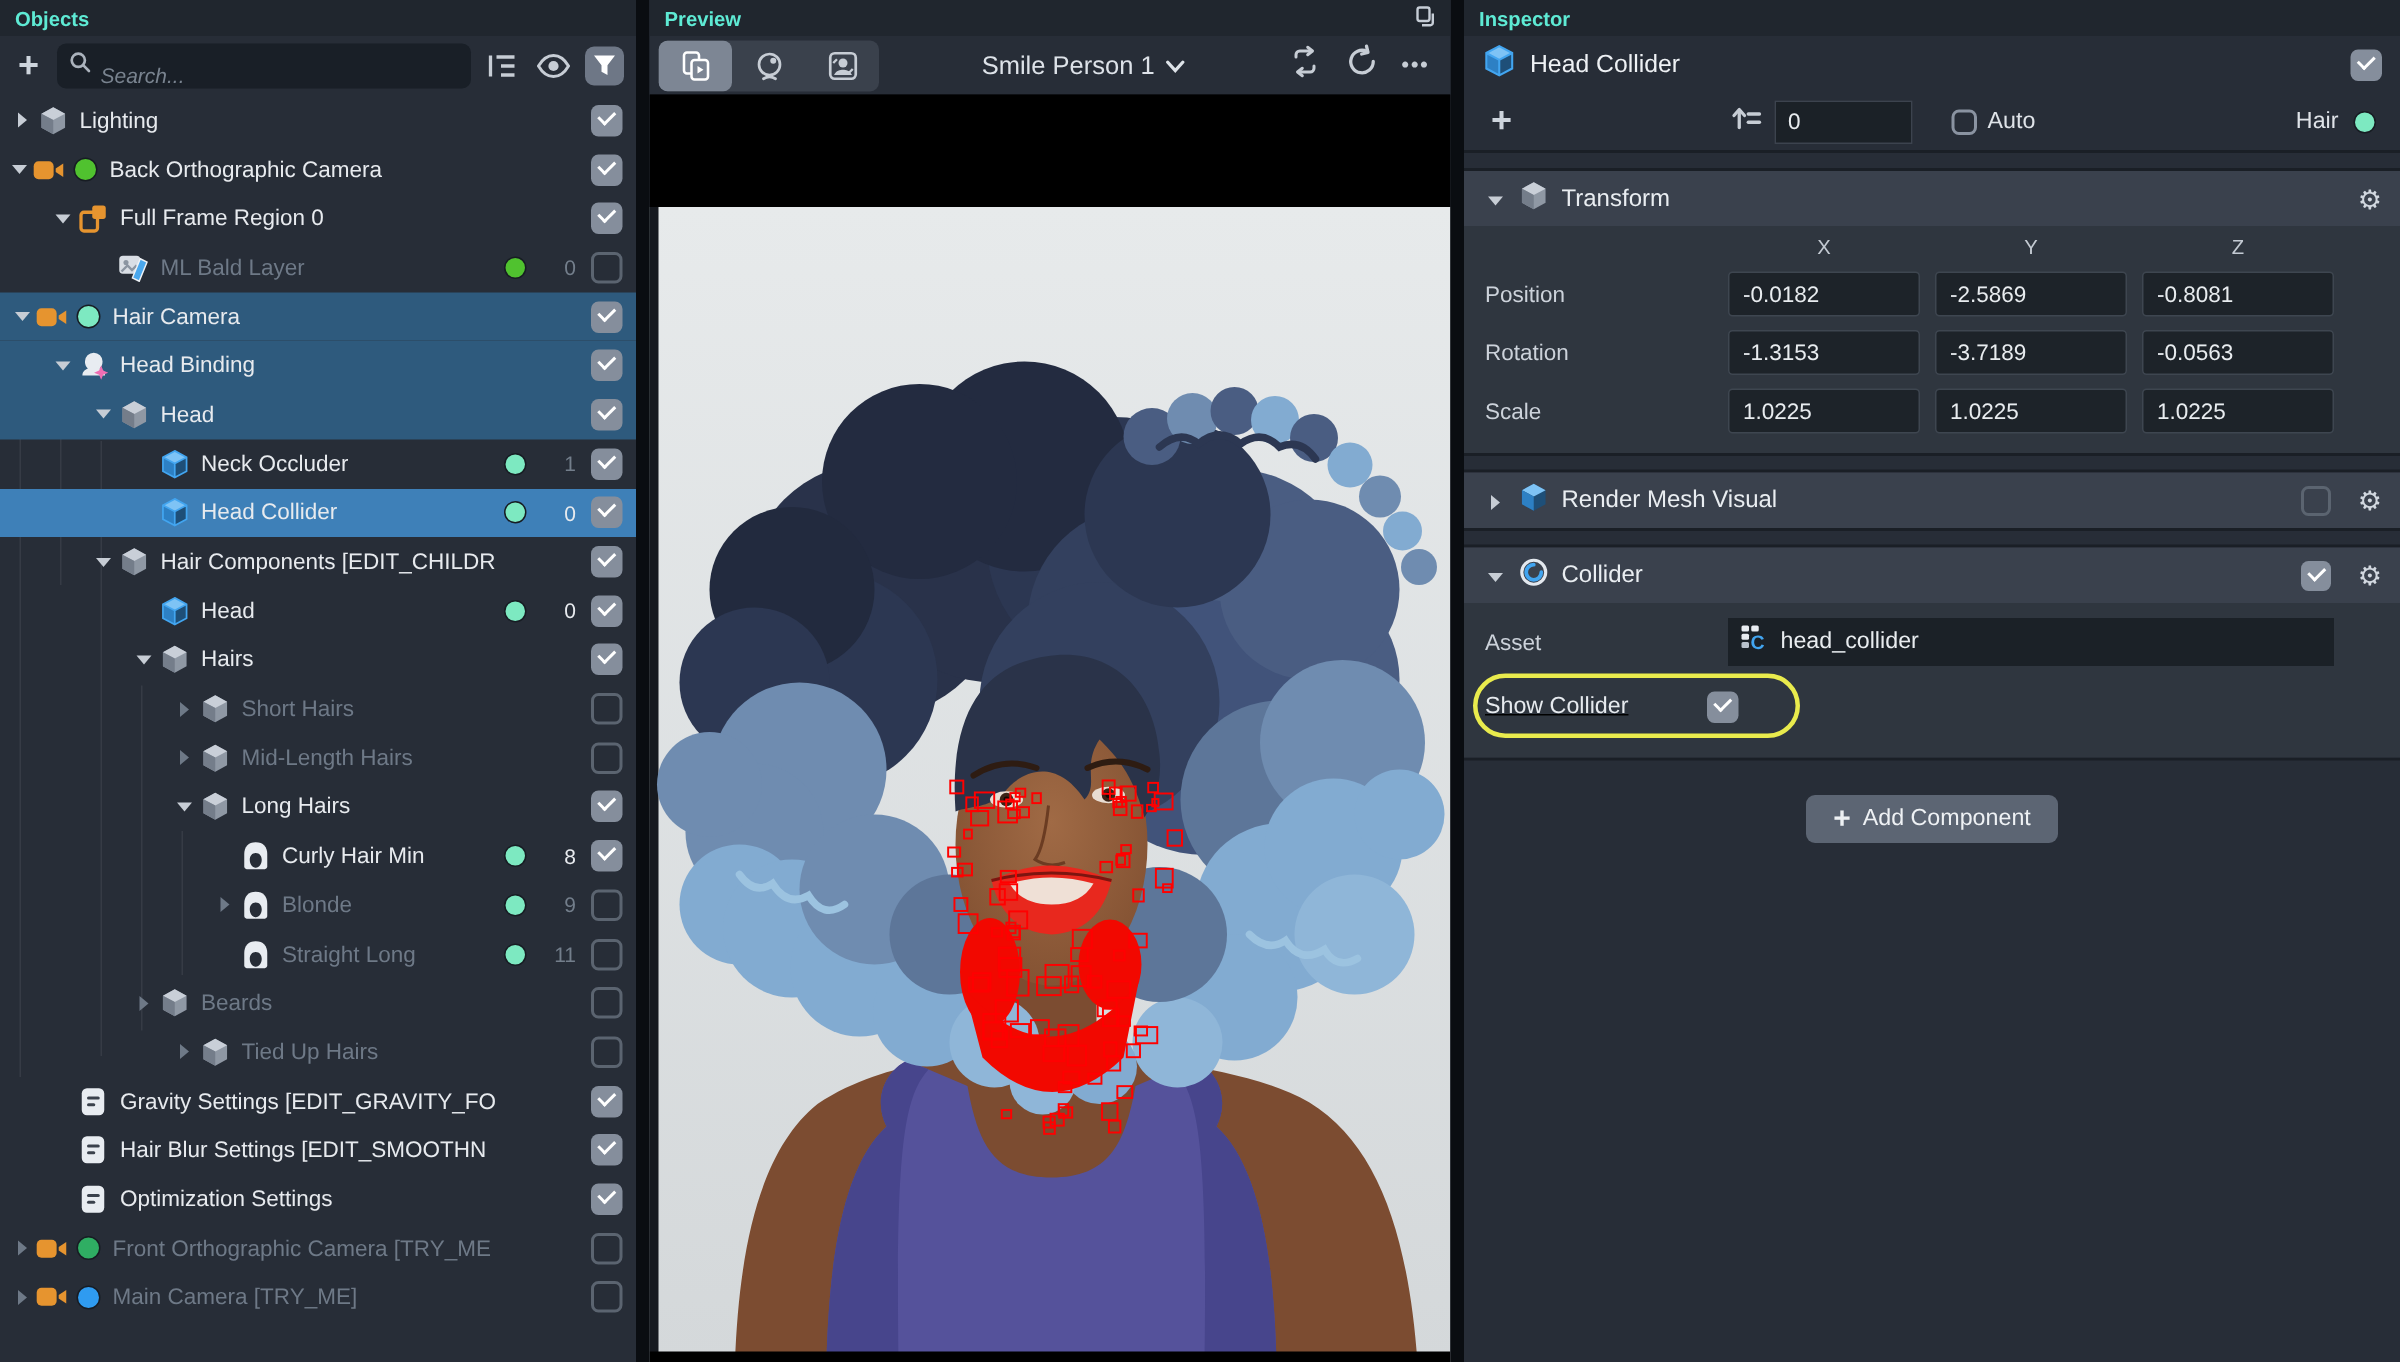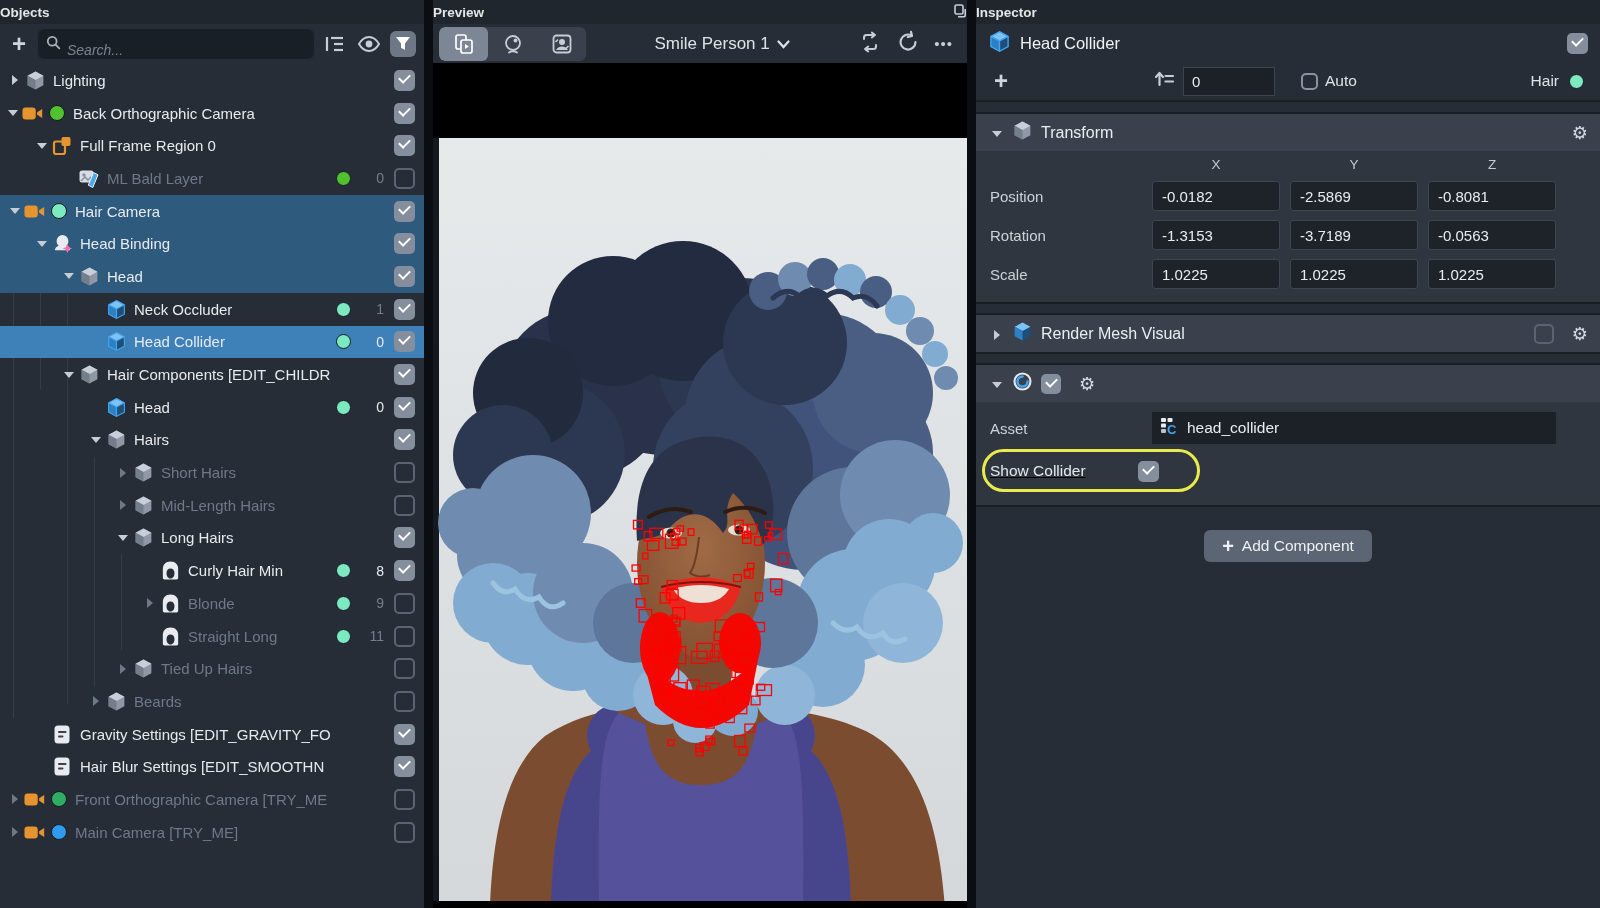--- a/index.html
+++ b/index.html
@@ -3,22 +3,22 @@
 <meta charset="utf-8">
 <style>
   * { margin:0; padding:0; box-sizing:border-box; }
   html,body { width:1600px; height:908px; overflow:hidden; background:#272d37;
     font-family:"Liberation Sans", sans-serif; }
   .app { display:flex; width:1600px; height:908px; }
   .vdiv { width:9px; background:#0a0d11; flex:0 0 auto; }
 
   
   .panel { position:relative; background:#272d37; overflow:hidden; }
-  .phead { height:24px; background:#20262e; color:#e5e5e5; font-size:13.5px; font-weight:bold;
-    display:flex; align-items:center; padding:0 0; }
+  .phead { height:24px; background:#20262e; color:#5eead4; font-size:13.5px; font-weight:bold;
+    display:flex; align-items:center; padding:0 10px; }
 
   
   #objects { width:424px; flex:0 0 auto; }
   .obj-toolbar { height:40px; display:flex; align-items:center; padding:0 8px; gap:8px; }
   .plus { color:#ced5dd; font-size:24px; font-weight:bold; line-height:20px; width:22px; text-align:center; cursor:default;}
   .searchbox { flex:1; height:30px; background:#191f27; border-radius:6px; display:flex; align-items:center; padding:0 8px; gap:6px;}
   .searchbox input { background:transparent; border:none; outline:none; color:#cfd6de; font-style:italic;
     font-size:14px; width:100%; font-family:"Liberation Sans", sans-serif;margin-top:12px;}
   .searchbox input::placeholder { color:#79838f; }
   .tbico { width:26px; height:26px; display:flex; align-items:center; justify-content:center; flex:0 0 auto;}
@@ -379,43 +379,43 @@
               <path d="M10 8.2c2.3 0 3.8 1.8 3.8 4.4 0 2.7-1.5 5-3.8 5s-3.8-2.3-3.8-5c0-2.6 1.5-4.4 3.8-4.4z" fill="#272d37"></path>
               <path d="M6 9c1-2.6 2.3-3.4 4-3.4s3 .8 4 3.4c-1.2-.9-2.5-1.3-4-1.3S7.2 8.1 6 9z" fill="#e8ecf1"></path>
             </svg>
           </span>
           <span class="tlabel">Straight Long</span>
           <span class="tspace"></span>
           <span class="dot" style="background: rgb(125, 233, 193);"></span>
           <span class="cnt">11</span>
           <span class="cb"></span>
         </div>
+        <div class="trow dim" style="padding-left: 87px;">
+          <span class="chev closed"></span>
+          <span class="tico">
+            <svg width="21" height="21" viewBox="0 0 20 20">
+              <path d="M10 1.5 17.5 5.5v9L10 18.5 2.5 14.5v-9z" fill="#8f98a4"></path>
+              <path d="M10 1.5 17.5 5.5 10 9.5 2.5 5.5z" fill="#c9cfd8"></path>
+              <path d="M10 9.5v9L2.5 14.5v-9z" fill="#747d8a"></path>
+            </svg>
+          </span>
+          <span class="tlabel">Beards</span>
+          <span class="tspace"></span>
+          <span class="cb"></span>
+        </div>
         <div class="trow dim" style="padding-left: 114px;">
           <span class="chev closed"></span>
           <span class="tico">
             <svg width="21" height="21" viewBox="0 0 20 20">
               <path d="M10 1.5 17.5 5.5v9L10 18.5 2.5 14.5v-9z" fill="#8f98a4"></path>
               <path d="M10 1.5 17.5 5.5 10 9.5 2.5 5.5z" fill="#c9cfd8"></path>
               <path d="M10 9.5v9L2.5 14.5v-9z" fill="#747d8a"></path>
             </svg>
           </span>
           <span class="tlabel">Tied Up Hairs</span>
-          <span class="tspace"></span>
-          <span class="cb"></span>
-        </div>
-        <div class="trow dim" style="padding-left: 87px;">
-          <span class="chev closed"></span>
-          <span class="tico">
-            <svg width="21" height="21" viewBox="0 0 20 20">
-              <path d="M10 1.5 17.5 5.5v9L10 18.5 2.5 14.5v-9z" fill="#8f98a4"></path>
-              <path d="M10 1.5 17.5 5.5 10 9.5 2.5 5.5z" fill="#c9cfd8"></path>
-              <path d="M10 9.5v9L2.5 14.5v-9z" fill="#747d8a"></path>
-            </svg>
-          </span>
-          <span class="tlabel">Beards</span>
           <span class="tspace"></span>
           <span class="cb"></span>
         </div>
         <div class="trow" style="padding-left: 33px;">
           <span class="chev"></span>
           <span class="tico">
             <svg width="20" height="21" viewBox="0 0 20 21">
               <rect x="2.5" y="1.5" width="15" height="18" rx="3.5" fill="#e8ecf1"></rect>
               <rect x="6" y="7" width="8.5" height="2" rx="1" fill="#3a414c"></rect>
               <rect x="6" y="11.5" width="5.5" height="2" rx="1" fill="#3a414c"></rect>
@@ -428,20 +428,33 @@
         <div class="trow" style="padding-left: 33px;">
           <span class="chev"></span>
           <span class="tico">
             <svg width="20" height="21" viewBox="0 0 20 21">
               <rect x="2.5" y="1.5" width="15" height="18" rx="3.5" fill="#e8ecf1"></rect>
               <rect x="6" y="7" width="8.5" height="2" rx="1" fill="#3a414c"></rect>
               <rect x="6" y="11.5" width="5.5" height="2" rx="1" fill="#3a414c"></rect>
             </svg>
           </span>
           <span class="tlabel">Hair Blur Settings [EDIT_SMOOTHN</span>
+          <span class="tspace"></span>
+          <span class="cb on"></span>
+        </div>
+        <div class="trow" style="padding-left: 33px;">
+          <span class="chev"></span>
+          <span class="tico">
+            <svg width="20" height="21" viewBox="0 0 20 21">
+              <rect x="2.5" y="1.5" width="15" height="18" rx="3.5" fill="#e8ecf1"></rect>
+              <rect x="6" y="7" width="8.5" height="2" rx="1" fill="#3a414c"></rect>
+              <rect x="6" y="11.5" width="5.5" height="2" rx="1" fill="#3a414c"></rect>
+            </svg>
+          </span>
+          <span class="tlabel">Optimization Settings</span>
           <span class="tspace"></span>
           <span class="cb on"></span>
         </div>
         <div class="trow dim" style="padding-left: 6px;">
           <span class="chev closed"></span>
           <span class="tico">
             <svg width="24" height="17" viewBox="0 0 24 17">
               <rect x="0.5" y="2" width="14.5" height="13" rx="3.5" fill="#e6942f"></rect>
               <path d="M16.5 7.2 22 3.6v9.8l-5.5-3.6z" fill="#e6942f"></path>
             </svg>
@@ -808,20 +821,21 @@
 
     <div class="section">
       <div class="sechead">
         <span class="chev open" style="width:16px;height:16px;display:inline-block;position:relative;"></span>
         <span>
           <svg width="21" height="21" viewBox="0 0 20 20">
               <circle cx="10" cy="10" r="7.6" fill="none" stroke="#e3e8ee" stroke-width="2"></circle>
               <path d="M10 5.2a4.8 4.8 0 1 0 4.8 4.8" fill="none" stroke="#42a5f0" stroke-width="2.4" stroke-linecap="round"></path>
             </svg>
         </span>
+        <span class="slabel">Collider</span>
         <span class="cb on" style="width:20px;height:20px;"></span>
         <span class="gear">⚙</span>
       </div>
       <div class="secbody">
         <div class="assetrow">
           <span class="rlabel" style="color:#ccd2da;font-size:15px;">Asset</span>
           <div class="assetfield">
             <span>
               <svg width="19" height="19" viewBox="0 0 19 19">
                   <rect x="1" y="1" width="5" height="4" rx="1" fill="#e8ecf1"></rect>

